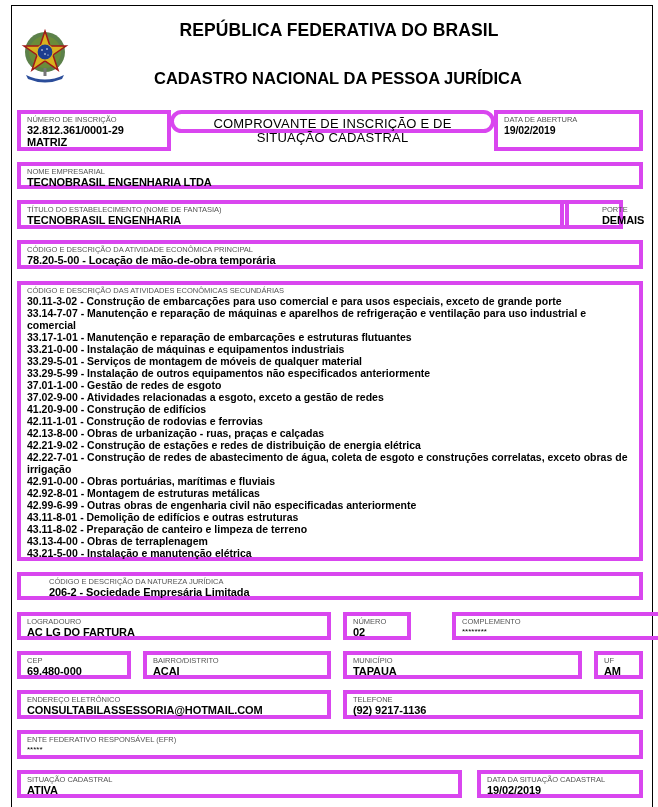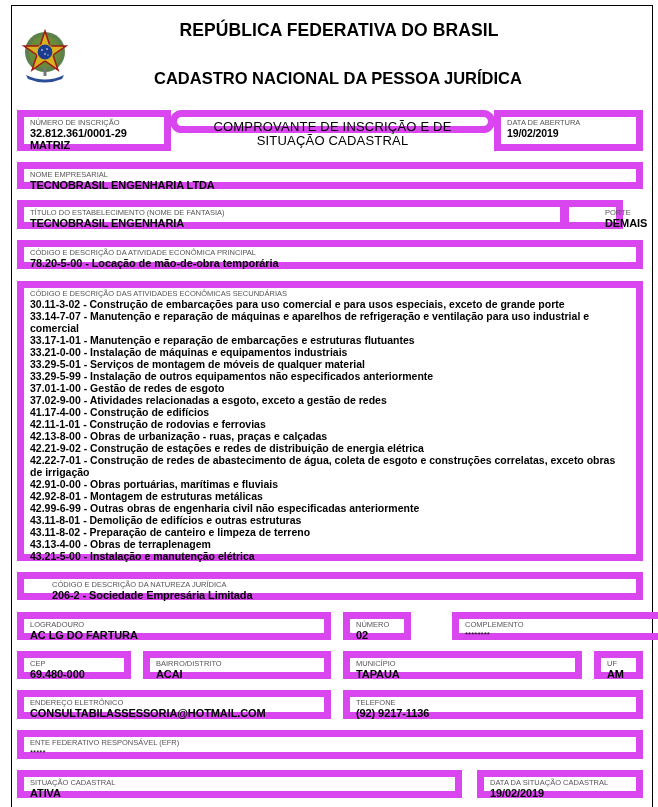--- a/index.html
+++ b/index.html
@@ -1,21 +1,21 @@
 <!DOCTYPE html>
 <html><head>
 <meta charset="utf-8">
 <style>
   html, body { margin:0; padding:0; background:#ffffff; }
   body { width:658px; height:807px; position:relative; overflow:hidden; font-family:"Liberation Sans", sans-serif; color:#000; }
   .outer { position:absolute; left:11px; top:5px; width:642px; height:820px; border:1px solid #000; border-bottom:none; box-sizing:border-box; }
   .crest { position:absolute; left:20px; top:28px; width:50px; height:56px; }
   .title1 { position:absolute; left:0; width:658px; top:20px; text-align:center; font-weight:bold; font-size:17.5px; letter-spacing:0.1px; padding-left:20px; box-sizing:border-box; }
   .title2 { position:absolute; left:0; width:658px; top:69px; text-align:center; font-weight:bold; font-size:16.5px; padding-left:18px; box-sizing:border-box; }
-  .box { position:absolute; border:7px solid #d946ef; box-sizing:border-box; padding:1px 0 0 6px; }
+  .box { position:absolute; border:4px solid #d946ef; box-sizing:border-box; padding:1px 0 0 6px; }
   .lbl { font-size:7.5px; color:#555; line-height:9px; white-space:nowrap; text-transform:uppercase; }
   .val { font-size:10.5px; font-weight:bold; line-height:12px; white-space:nowrap; letter-spacing:-0.1px; }
   .val.big { font-size:11px; }
   .stars { font-size:8px; font-weight:normal; line-height:12px; }
   .doc-title { font-size:13px; text-align:center; line-height:14px; padding:3px 4px 0 4px; letter-spacing:0.2px; }
   .list { font-size:10.5px; font-weight:bold; line-height:12px; padding-right:6px; }
   .list div { white-space:normal; }
 </style>
 </head>
 <body>
@@ -74,21 +74,21 @@
   <div class="lbl">CÓDIGO E DESCRIÇÃO DAS ATIVIDADES ECONÔMICAS SECUNDÁRIAS</div>
   <div class="list">
     <div>30.11-3-02 - Construção de embarcações para uso comercial e para usos especiais, exceto de grande porte</div>
     <div>33.14-7-07 - Manutenção e reparação de máquinas e aparelhos de refrigeração e ventilação para uso industrial e comercial</div>
     <div>33.17-1-01 - Manutenção e reparação de embarcações e estruturas flutuantes</div>
     <div>33.21-0-00 - Instalação de máquinas e equipamentos industriais</div>
     <div>33.29-5-01 - Serviços de montagem de móveis de qualquer material</div>
     <div>33.29-5-99 - Instalação de outros equipamentos não especificados anteriormente</div>
     <div>37.01-1-00 - Gestão de redes de esgoto</div>
     <div>37.02-9-00 - Atividades relacionadas a esgoto, exceto a gestão de redes</div>
-    <div>41.17-4-00 - Construção de edifícios</div>
+    <div>41.20-9-00 - Construção de edifícios</div>
     <div>42.11-1-01 - Construção de rodovias e ferrovias</div>
     <div>42.13-8-00 - Obras de urbanização - ruas, praças e calçadas</div>
     <div>42.21-9-02 - Construção de estações e redes de distribuição de energia elétrica</div>
     <div>42.22-7-01 - Construção de redes de abastecimento de água, coleta de esgoto e construções correlatas, exceto obras de irrigação</div>
     <div>42.91-0-00 - Obras portuárias, marítimas e fluviais</div>
     <div>42.92-8-01 - Montagem de estruturas metálicas</div>
     <div>42.99-6-99 - Outras obras de engenharia civil não especificadas anteriormente</div>
     <div>43.11-8-01 - Demolição de edifícios e outras estruturas</div>
     <div>43.11-8-02 - Preparação de canteiro e limpeza de terreno</div>
     <div>43.13-4-00 - Obras de terraplenagem</div>

